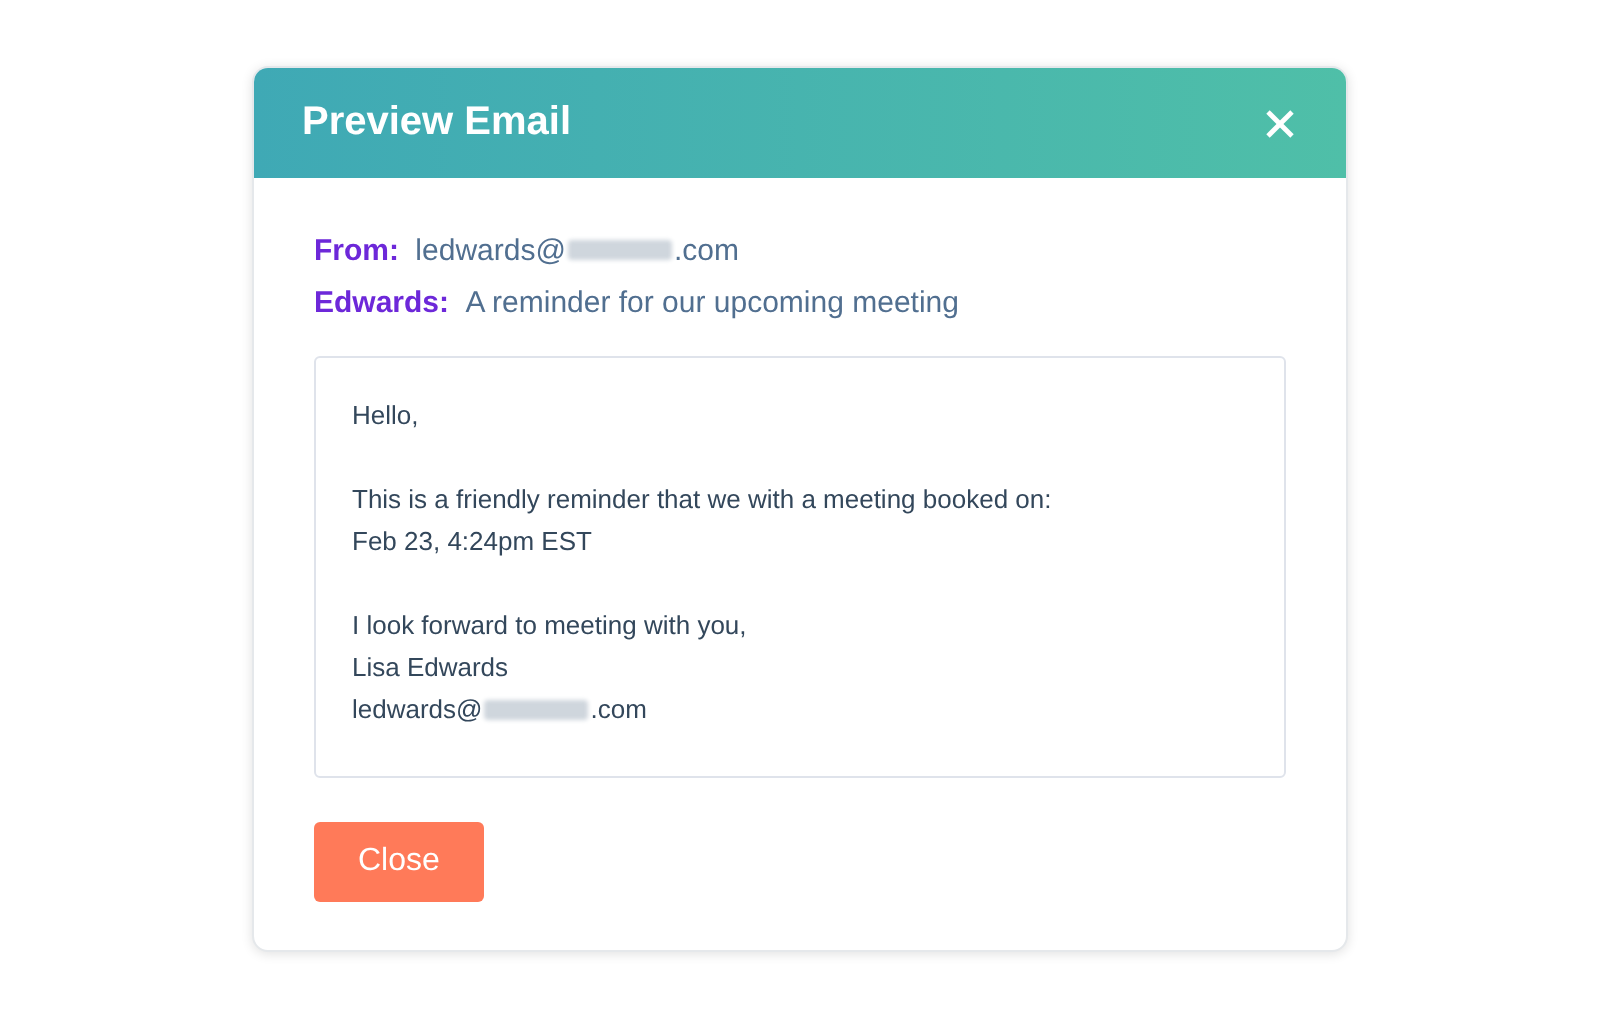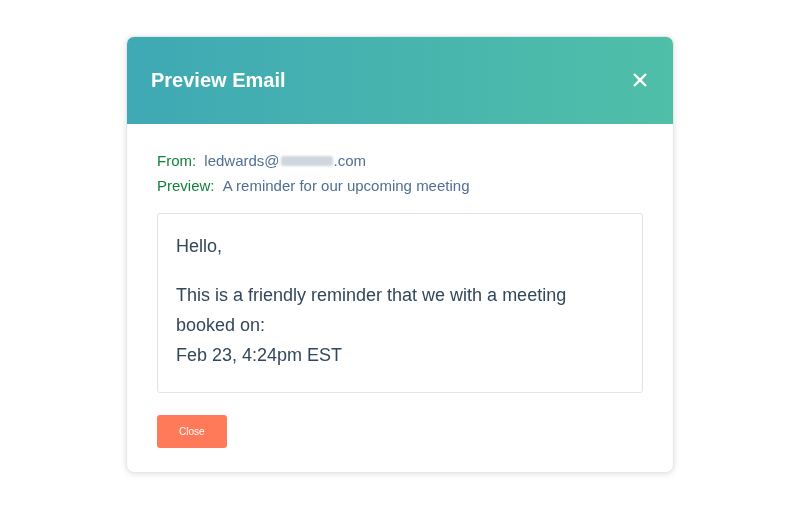--- a/index.html
+++ b/index.html
@@ -19,21 +19,21 @@
     .modal {
       width: 548px;
       background: #ffffff;
       border-radius: 8px;
       box-shadow: 0 1px 6px rgba(0,0,0,0.12);
       overflow: hidden;
       border: 1px solid #e5e8eb;
     }
     .modal-header {
       background: linear-gradient(90deg, #3fa9b5 0%, #4fbfa8 100%);
-      padding: 32px 24px;
+      padding: 16px 24px;
       display: flex;
       align-items: center;
       justify-content: space-between;
     }
     .modal-title {
       color: #ffffff;
       font-size: 20px;
       font-weight: 600;
     }
     .close-icon {
@@ -50,22 +50,22 @@
     }
     .modal-body {
       padding: 24px 30px 24px 30px;
     }
     .meta-row {
       color: #33475b;
       font-size: 15px;
       line-height: 1.7;
     }
     .meta-label {
-      font-weight: 400;
-      color: #15803d;
+      font-weight: 700;
+      color: #6d28d9;
       text-align: center;
     }
     .meta-value {
       color: #516f90;
       font-weight: 400;
       margin-left: 4px;
     }
     .redacted {
       display: inline-block;
       width: 52px;
@@ -77,41 +77,41 @@
       margin: 0 1px;
       position: relative;
       top: -1px;
     }
     .email-body {
       margin-top: 14px;
       border: 1px solid #dfe3eb;
       border-radius: 3px;
       padding: 18px 18px 22px 18px;
       color: #33475b;
-      font-size: 18px;
+      font-size: 13px;
       line-height: 1.65;
     }
     .email-body .para {
       margin-bottom: 20px;
     }
     .email-body .para:last-child {
       margin-bottom: 0;
     }
     .bold-line {
       font-weight: 400;
     }
     .modal-footer {
       margin-top: 22px;
     }
     .close-btn {
       background: #ff7a59;
       color: #ffffff;
       border: none;
       padding: 11px 22px;
-      font-size: 10px;
+      font-size: 16px;
       font-weight: 500;
       border-radius: 3px;
       cursor: pointer;
     }
   </style>
 </head>
 <body>
 
 <div class="modal">
   <div class="modal-header">
@@ -127,29 +127,36 @@
   <div class="modal-body">
 
     <div class="meta-row">
       <span class="meta-label">From:</span>
       <span class="meta-value">
         <span>ledwards@</span><span class="redacted"></span><span>.com</span>
       </span>
     </div>
 
     <div class="meta-row">
-      <span class="meta-label">Preview:</span>
+      <span class="meta-label">Edwards:</span>
       <span class="meta-value">A reminder for our upcoming meeting</span>
     </div>
 
     <div class="email-body">
       <div class="para">Hello,</div>
       <div class="para">
         <div>This is a friendly reminder that we with a meeting booked on:</div>
         <div class="bold-line">Feb 23, 4:24pm EST</div>
+      </div>
+      <div class="para">
+        <div>I look forward to meeting with you,</div>
+        <div>Lisa Edwards</div>
+        <div>
+          <span>ledwards@</span><span class="redacted"></span><span>.com</span>
+        </div>
       </div>
     </div>
 
     <div class="modal-footer">
       <button class="close-btn">Close</button>
     </div>
   </div>
 </div>
 
 </body></html>

